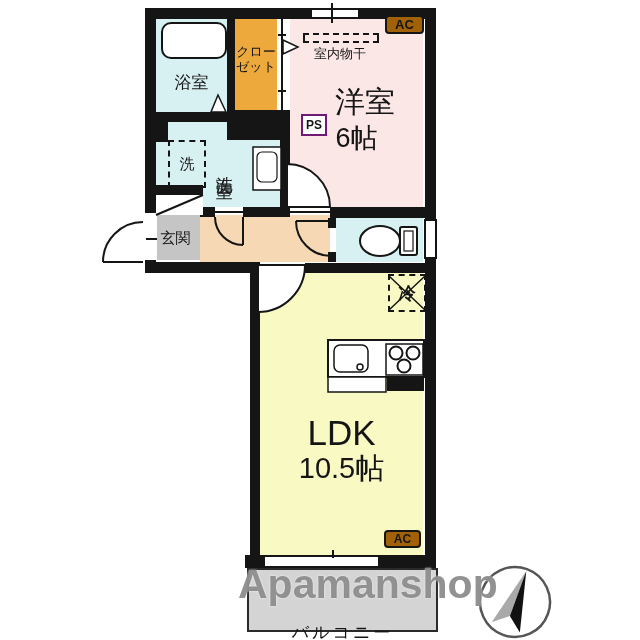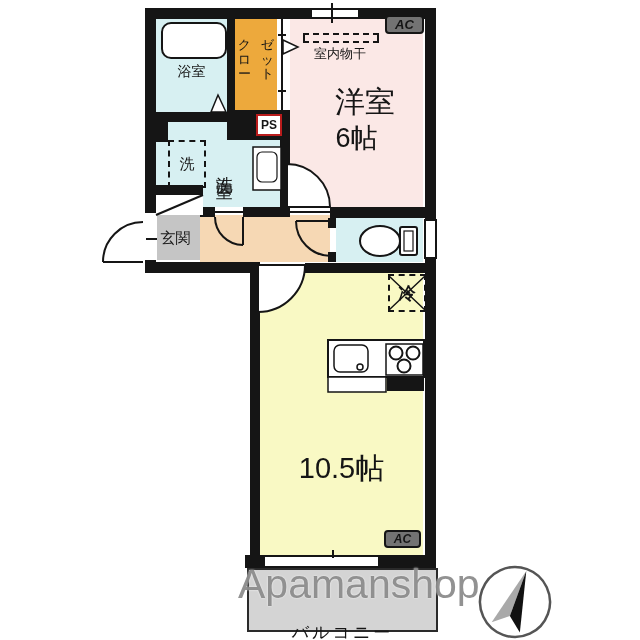--- a/index.html
+++ b/index.html
@@ -13,29 +13,29 @@
   .c-closet{background:#eda93c;}
   .c-hall{background:#f6d8b4;}
   .c-ldk{background:#f9f9c4;}
   .c-genkan{background:#c5c5c5;}
   .c-balcony{background:#d4d4d4;border:2px solid #2a2a2a;box-sizing:border-box;}
   
   .wall{position:absolute;background:#151515;}
   .punch{position:absolute;background:#ffffff;box-sizing:border-box;}
   .tick{position:absolute;background:#151515;}
   
-  .acbox{position:absolute;background:#737373;border:2px solid #151515;border-radius:4px;
-         display:flex;align-items:center;justify-content:center;font-weight:bold;box-sizing:border-box;font-style:italic;}
-  .psbox{position:absolute;background:#fff;border:2px solid #b91c1c;display:flex;align-items:center;
-         justify-content:center;font-weight:bold;font-size:12px;box-sizing:border-box;}
+  .acbox{position:absolute;background:#a16207;border:2px solid #151515;border-radius:4px;
+         display:flex;align-items:center;justify-content:center;font-weight:bold;box-sizing:border-box;}
+  .psbox{position:absolute;background:#fff;border:2px solid #701a75;display:flex;align-items:center;
+         justify-content:center;font-weight:bold;font-size:12px;box-sizing:border-box;margin-left:45px;}
   .dash{position:absolute;border:2px dashed #151515;box-sizing:border-box;}
   .lbl{position:absolute;display:flex;align-items:center;justify-content:center;text-align:center;
        color:#151515;line-height:1.15;}
   .vert{writing-mode:vertical-rl;text-orientation:upright;letter-spacing:3px;}
-  #watermark{position:absolute;left:238px;top:561px;font-size:41px;font-weight:400;
+  #watermark{position:absolute;left:238px;top:561px;font-size:41px;font-weight:700;
              color:rgba(122,122,122,.82);letter-spacing:0px;
              text-shadow:0 0 2px rgba(255,255,255,.9);}
   svg{position:absolute;left:0;top:0;pointer-events:none;}
 </style>
 </head>
 <body>
 
 <div id="stage">
 
   <div class="fill c-water" style="left:156px;top:19px;width:71px;height:93px"></div>
@@ -147,28 +147,29 @@
     <span>AC</span>
   </div>
   <div class="dash" style="left:303px;top:33px;width:76px;height:10px"></div>
   <div class="dash" style="left:168px;top:140px;width:38px;height:48px;display:flex;align-items:center;justify-content:center;font-size:15px">
     <span>洗</span>
   </div>
   <div class="dash" style="left:388px;top:274px;width:38px;height:38px;display:flex;align-items:center;justify-content:center;font-size:17px;font-weight:bold">
     <span>冷</span>
   </div>
 
-  <div class="lbl" style="left:156px;top:60px;width:71px;height:22px;font-size:14px">浴室</div>
-  <div class="lbl" style="left:233px;top:38px;width:46px;height:44px;font-size:13px;">
+  <div class="lbl" style="left:156px;top:72px;width:71px;height:22px;font-size:17px">浴室</div>
+  <div class="lbl" style="left:233px;top:38px;width:46px;height:44px;font-size:13px;flex-direction:column">
     <span>クロー</span>
     <span>ゼット</span>
   </div>
   <div class="lbl" style="left:298px;top:46px;width:84px;height:16px;font-size:13px">室内物干</div>
   <div class="lbl" style="left:290px;top:84px;width:150px;height:36px;font-size:30px">洋室</div>
   <div class="lbl" style="left:290px;top:122px;width:133px;height:34px;font-size:27px">6帖</div>
   <div class="lbl vert" style="left:211px;top:126px;width:26px;height:82px;font-size:17px">洗面室</div>
   <div class="lbl" style="left:157px;top:229px;width:37px;height:18px;font-size:15px">玄関</div>
+  <div class="lbl" style="left:260px;top:413px;width:163px;height:40px;font-size:35px">LDK</div>
   <div class="lbl" style="left:260px;top:452px;width:163px;height:34px;font-size:29px">10.5帖</div>
   <div class="lbl" style="left:247px;top:622px;width:191px;height:22px;font-size:17px;letter-spacing:3px">バルコニー</div>
 
   <div id="watermark">Apamanshop</div>
 
 </div>
 
 </body></html>

